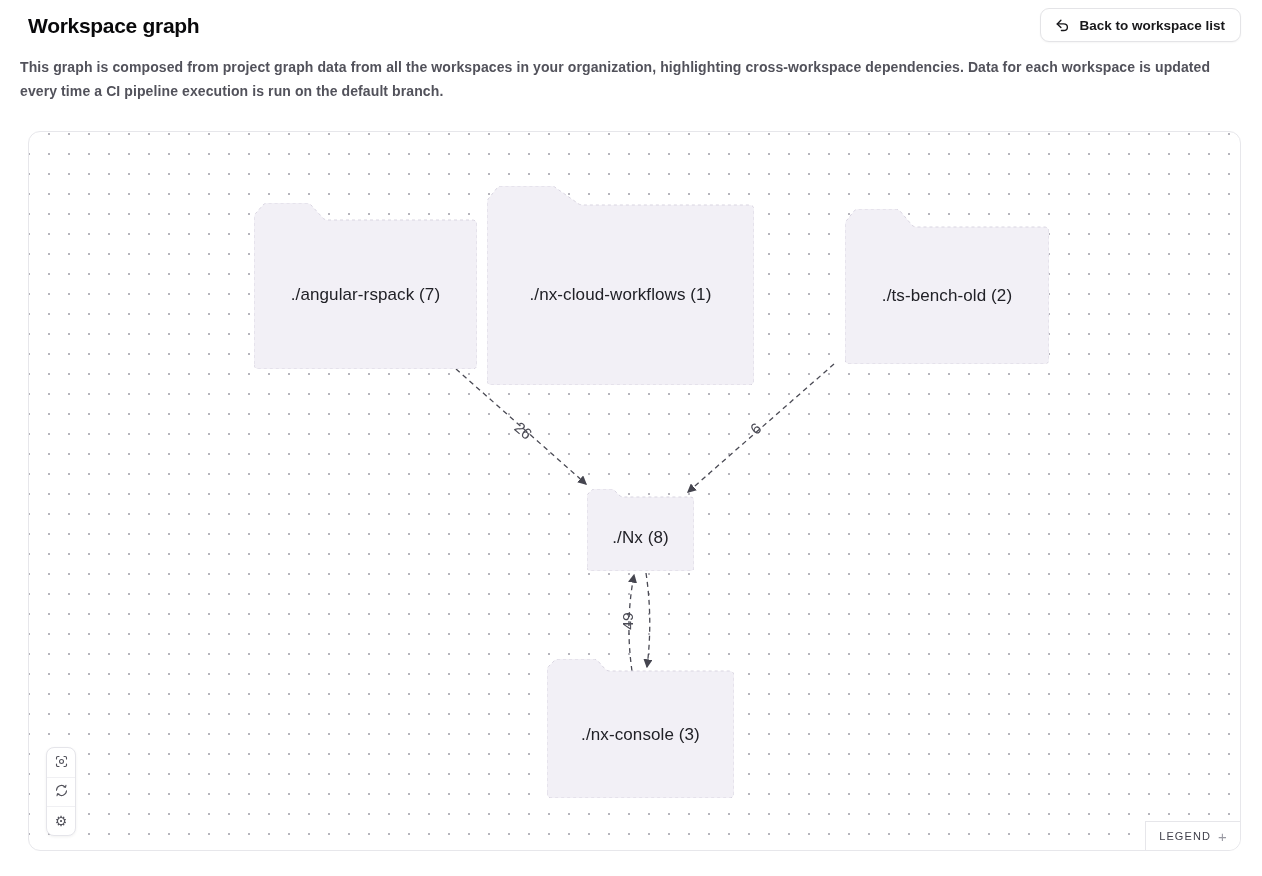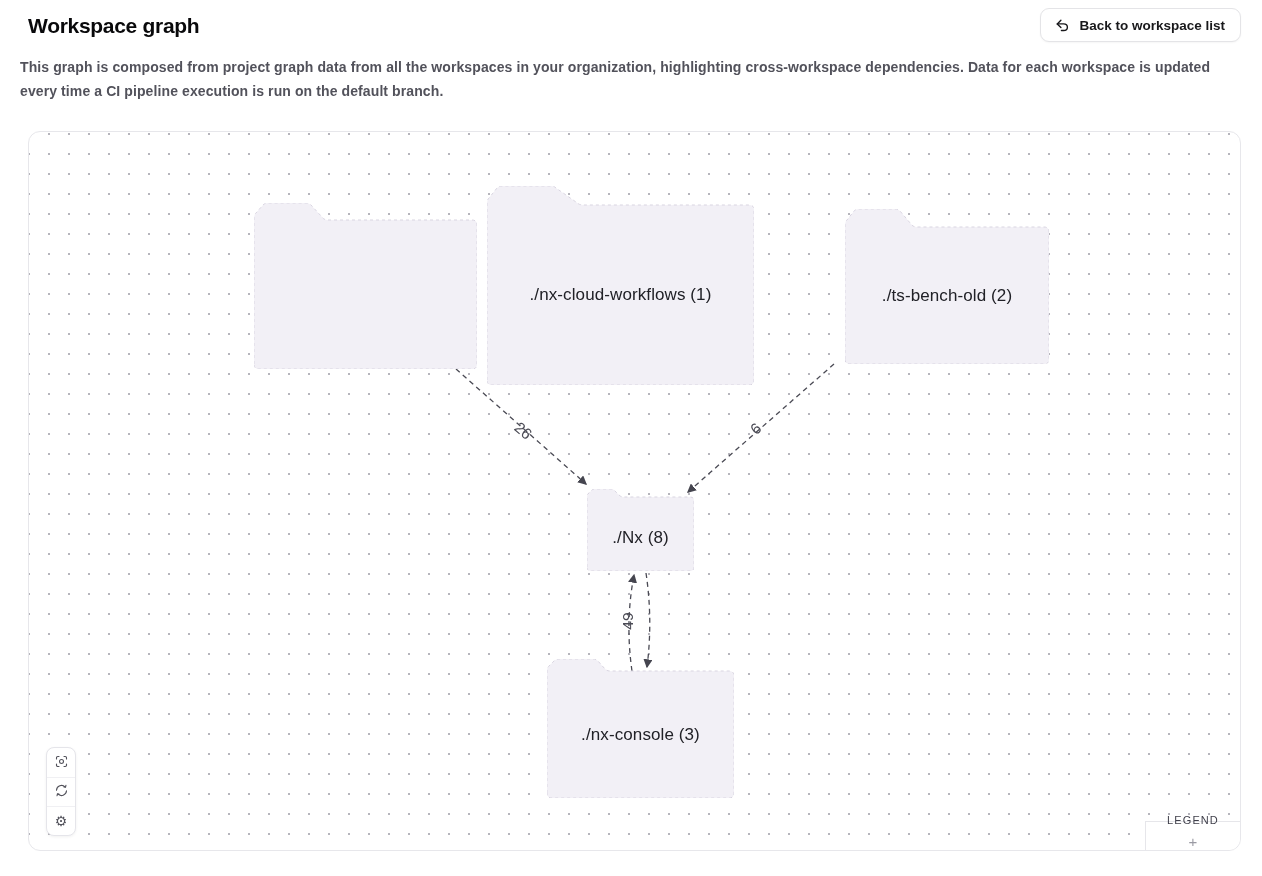--- a/index.html
+++ b/index.html
@@ -86,23 +86,22 @@
     height: 29px; display: flex; align-items: center; justify-content: center;
     color: #52525b; padding: 0;
   }
   .toolbar button + button { border-top: 1px solid #f0f0f3; }
   .toolbar .gear-glyph { font-size: 14px; line-height: 1; color:#52525b; }
   
   .legend {
     position: absolute; right: 0; bottom: 0; width: 95px; height: 29px;
     background: #fff; border-top: 1px solid #e6e6ea; border-left: 1px solid #e6e6ea;
     border-bottom-right-radius: 11px;
-    display: flex; align-items: center; justify-content: flex-end; gap: 7px;
+    display: flex; align-items: center; justify-content: center; gap: 7px;
     cursor: pointer;
-    flex-direction: column;
   }
   .legend .legend-text {
     font-size: 11px; font-weight: 500; letter-spacing: 1.1px; color: #3f3f4a;
   }
   .legend .legend-plus { font-size: 15px; color: #9a9aa3; font-weight: 400; }
 </style>
 </head>
 <body>
 
 <div class="header">
@@ -133,20 +132,21 @@
       <path d="M805,232 L659,360" marker-end="url(#arrow)"></path>
       <path d="M603,539 Q596,490 605,443" marker-end="url(#arrow)"></path>
       <path d="M617,441 Q624,488 618,535" marker-end="url(#arrow)"></path>
     </g>
   </svg>
 
   <div class="node node-1">
     <svg width="223" height="166" viewBox="0 0 223 166">
       <path d="M0 161 L0 15 Q0 12 2 10 L9 2 Q11 0 14 0 L52 0 Q55 0 57 2 L68 14 Q70 17 74 17 L218 17 Q223 17 223 22 L223 161 Q223 166 218 166 L5 166 Q0 166 0 161 Z" fill="#f2f0f6" stroke="#d9d5e1" stroke-width="1" stroke-dasharray="3 3"></path>
     </svg>
+    <span class="node-label">./angular-rspack (7)</span>
   </div>
 
   <div class="node node-2">
     <svg width="267" height="199" viewBox="0 0 267 199">
       <path d="M0 194 L0 17 Q0 14 2 12 L10 2 Q12 0 15 0 L64 0 Q67 0 69 2 L89 16 Q92 19 96 19 L262 19 Q267 19 267 24 L267 194 Q267 199 262 199 L5 199 Q0 199 0 194 Z" fill="#f2f0f6" stroke="#d9d5e1" stroke-width="1" stroke-dasharray="3 3"></path>
     </svg>
     <span class="node-label">./nx-cloud-workflows (1)</span>
   </div>
 
   <div class="node node-3">

